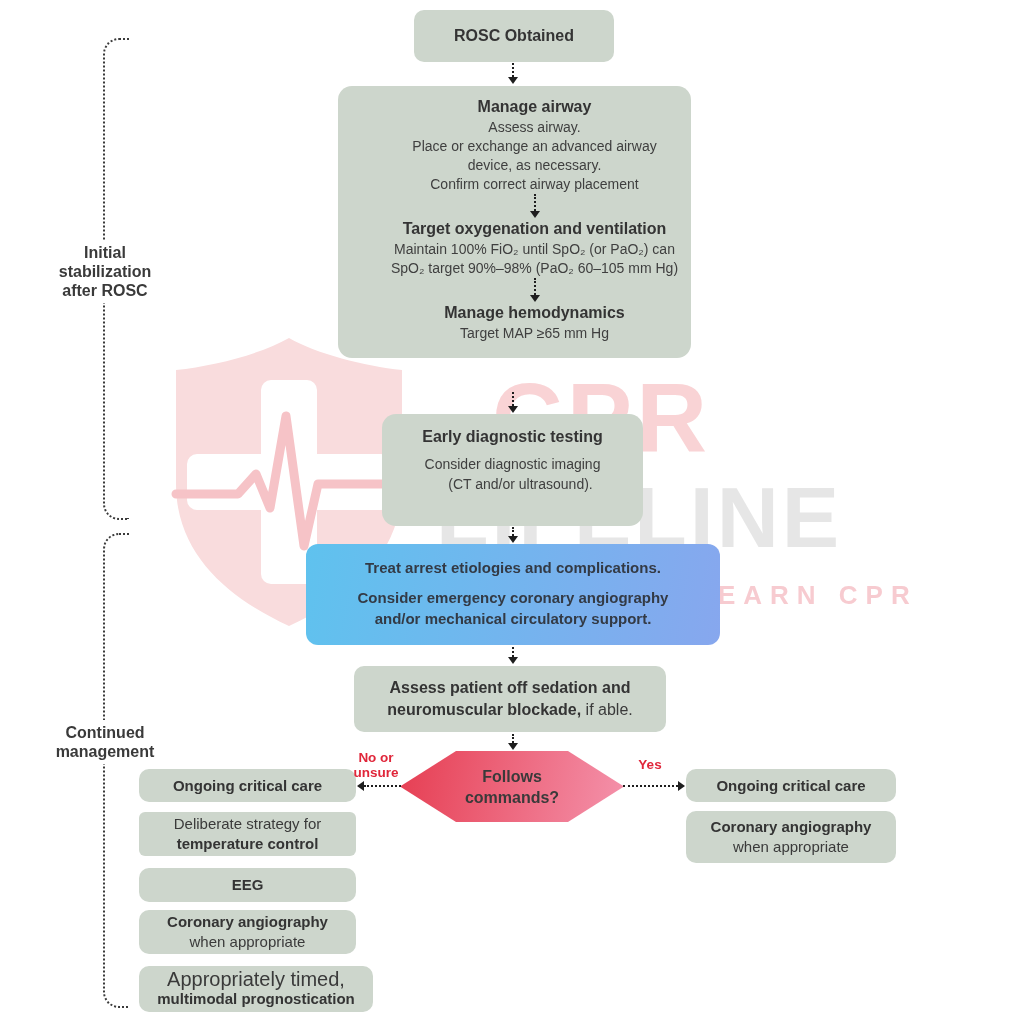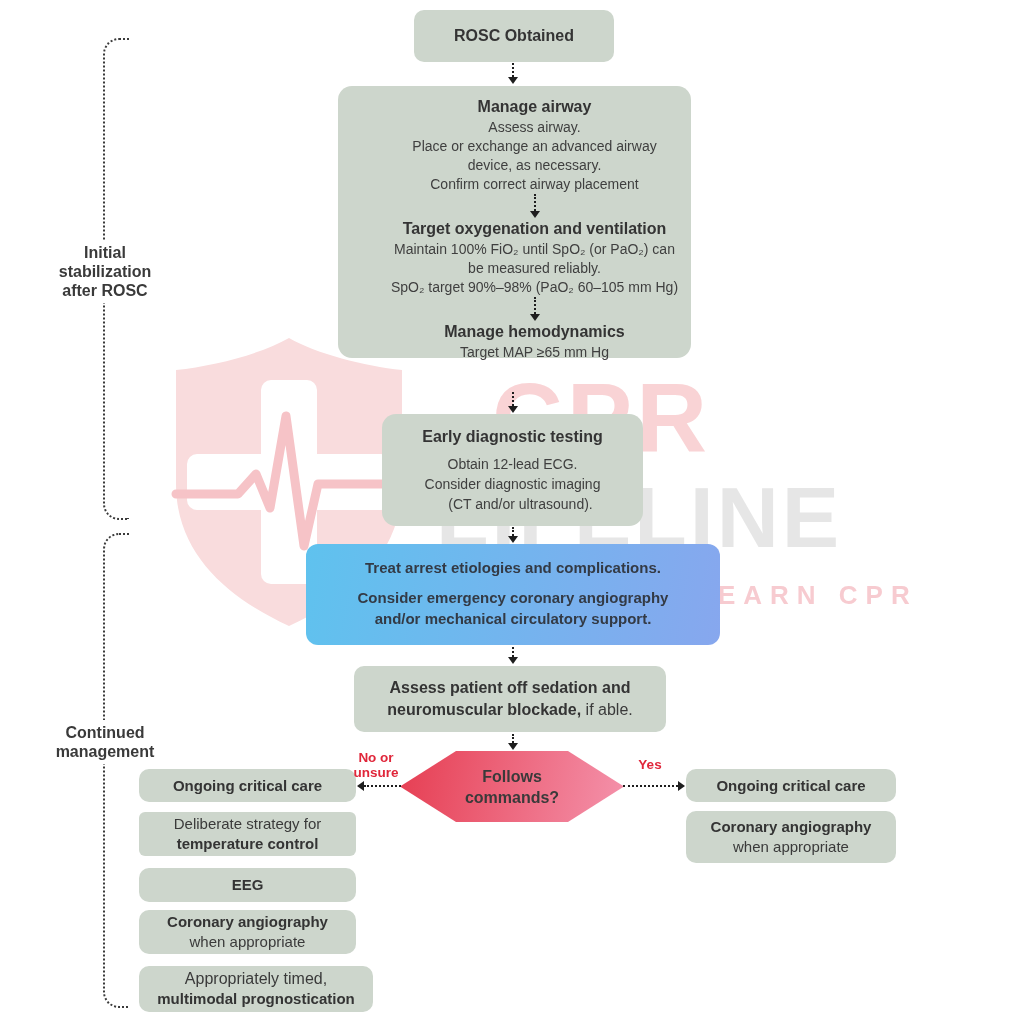--- a/index.html
+++ b/index.html
@@ -102,41 +102,39 @@
       <div class="ln">device, as necessary.</div>
       <div class="ln">Confirm correct airway placement</div>
     </div>
     <div class="varrow-flow">
       <div class="vline"></div>
         <div class="hd"></div>
     </div>
     <div>
       <div class="h">Target oxygenation and ventilation</div>
       <div class="ln">Maintain 100% FiO₂ until SpO₂ (or PaO₂) can</div>
-      <div class="ln">be measured reliably.</div>
       <div class="ln">SpO₂ target 90%–98% (PaO₂ 60–105 mm Hg)</div>
     </div>
     <div class="varrow-flow">
       <div class="vline"></div>
         <div class="hd"></div>
     </div>
     <div>
       <div class="h">Manage hemodynamics</div>
       <div class="ln">Target MAP ≥65 mm Hg</div>
     </div>
   </div>
 
   <div class="varrow" style="left:507px; top:392px; height:21px;">
     <div class="vline"></div>
       <div class="hd"></div>
   </div>
 
   <div class="bigbox" style="left:382px; top:414px; width:261px; height:112px; padding-top:12px;">
     <div class="h" style="margin-bottom:6px;">Early diagnostic testing</div>
-    <div class="ln" style="line-height:20px;">Obtain 12-lead ECG.</div>
     <div class="ln" style="line-height:20px;">Consider diagnostic imaging</div>
     <div class="ln" style="line-height:20px;padding-left:16px;">(CT and/or ultrasound).</div>
   </div>
 
   <div class="varrow" style="left:507px; top:527px; height:16px;">
     <div class="vline"></div>
       <div class="hd"></div>
   </div>
 
   <div class="bluebox" style="left:306px; top:544px; width:414px; height:101px;">
@@ -195,21 +193,21 @@
     <div style="font-size:15px; line-height:20px;"><span class="b">temperature control</span></div>
   </div>
   <div class="sbox" style="left:139px; top:868px; width:217px; height:34px;">
     <div style="font-size:15px; line-height:20px;"><span class="b">EEG</span></div>
   </div>
   <div class="sbox" style="left:139px; top:910px; width:217px; height:44px;">
     <div style="font-size:15px; line-height:20px;"><span class="b">Coronary angiography</span></div>
     <div style="font-size:15px; line-height:20px;"><span class="r">when appropriate</span></div>
   </div>
   <div class="sbox" style="left:139px; top:966px; width:234px; height:46px;">
-    <div style="font-size:16px; line-height:20px;"><span class="r">Appropriately timed,</span></div>
+    <div style="font-size:20px; line-height:20px;"><span class="r">Appropriately timed,</span></div>
     <div style="font-size:15px; line-height:20px;"><span class="b">multimodal prognostication</span></div>
   </div>
 
   <div class="sbox" style="left:686px; top:769px; width:210px; height:33px;">
     <div style="font-size:15px; line-height:20px;"><span class="b">Ongoing critical care</span></div>
   </div>
   <div class="sbox" style="left:686px; top:811px; width:210px; height:52px;">
     <div style="font-size:15px; line-height:20px;"><span class="b">Coronary angiography</span></div>
     <div style="font-size:15px; line-height:20px;"><span class="r">when appropriate</span></div>
   </div>

